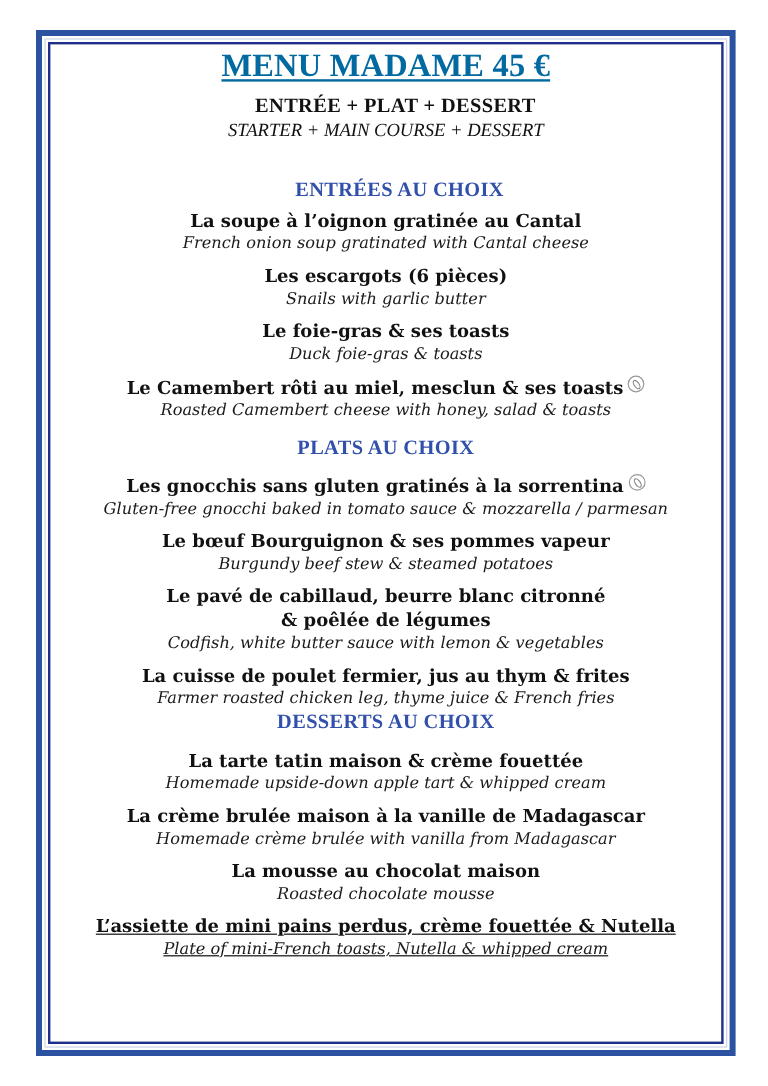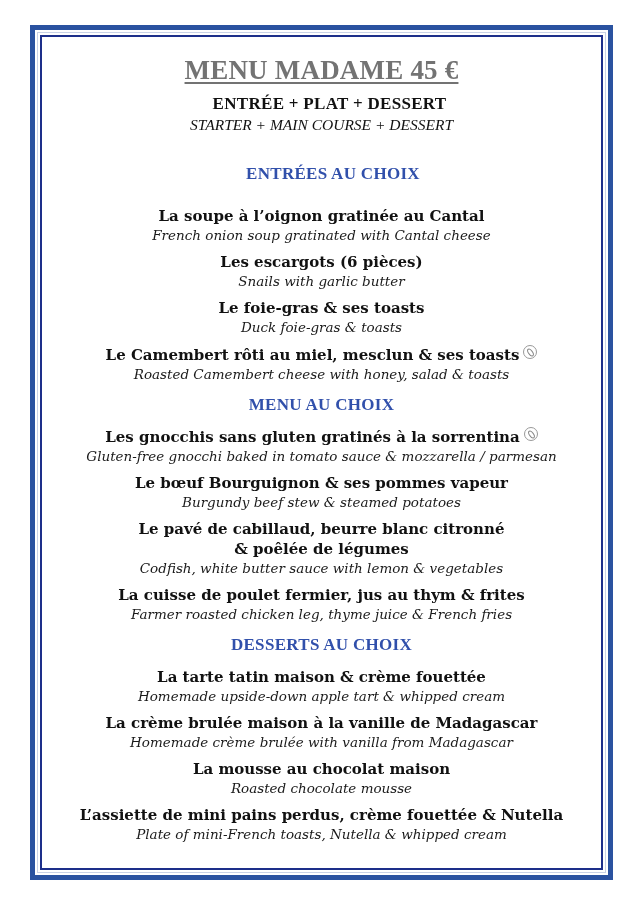--- a/index.html
+++ b/index.html
@@ -6,22 +6,22 @@
     body { width: 640px; height: 905px; position: relative; overflow: hidden;
            font-family: "DejaVu Serif", "Liberation Serif", serif; color: #111; }
     .frame-outer { position: absolute; left: 30px; top: 25px; width: 583px; height: 855px;
                    box-sizing: border-box; border: 5px solid #2a52a0; }
     .frame-gap { position: absolute; left: 2px; top: 2px; right: 2px; bottom: 2px;
                  border: 1px solid #c9d2e6; }
     .frame-inner { position: absolute; left: 2px; top: 2px; right: 2px; bottom: 2px;
                    border: 2px solid #1d2f8a; }
     .content { position: absolute; left: 40px; top: 32px; width: 563px; text-align: center; }
     .title { font-family: "Liberation Serif", serif; font-weight: bold; font-size: 27px;
-             color: #737373; text-decoration: underline; text-decoration-thickness: 2px;
-             text-underline-offset: 3px; margin-top: 21px; line-height: 34px; letter-spacing: 0.2px; }
+             color: #0369a1; text-decoration: underline; text-decoration-thickness: 2px;
+             text-underline-offset: 3px; margin-top: 5px; line-height: 34px; letter-spacing: 0.2px; }
     .formula { font-family: "Liberation Serif", serif; font-weight: bold; font-size: 17px;
                margin-top: 7px; line-height: 20px; letter-spacing: 0.3px; padding-left: 16px; }
     .formula-en { font-family: "Liberation Serif", serif; font-style: italic; font-size: 15.5px;
                   line-height: 20px; margin-top: 1px; text-align: center; }
     .section-title { font-family: "Liberation Serif", serif; font-weight: bold; font-size: 17px;
                      color: #3150ab; line-height: 20px; letter-spacing: 0.3px; }
     .item { margin: 0; }
     .item-fr { font-family: "DejaVu Serif", serif; font-weight: bold; font-size: 15px;
                line-height: 20px; }
     .item-en { font-family: "DejaVu Serif", serif; font-style: italic; font-size: 13.5px;
@@ -39,66 +39,66 @@
     <div class="frame-inner"></div>
   </div>
 </div>
 
 <div class="content">
   <div class="title">MENU MADAME 45 €</div>
   <div class="formula">ENTRÉE + PLAT + DESSERT</div>
   <div class="formula-en">STARTER + MAIN COURSE + DESSERT</div>
 
   <div class="section-title" style="margin-top:29px;padding-left:23px;">ENTRÉES AU CHOIX</div>
-  <div class="item" style="margin-top:22px;">
+  <div class="item" style="margin-top:6px;">
     <div class="item-fr">La soupe à l’oignon gratinée au Cantal</div>
     <div class="item-en">French onion soup gratinated with Cantal cheese</div>
   </div>
   <div class="item" style="margin-top:7px;">
     <div class="item-fr">Les escargots (6 pièces)</div>
     <div class="item-en">Snails with garlic butter</div>
   </div>
   <div class="item" style="margin-top:7px;">
     <div class="item-fr">Le foie-gras &amp; ses toasts</div>
     <div class="item-en">Duck foie-gras &amp; toasts</div>
   </div>
   <div class="item" style="margin-top:8px;">
     <div class="item-fr"><span>Le Camembert rôti au miel, mesclun &amp; ses toasts</span><span class="veg"></span></div>
     <div class="item-en">Roasted Camembert cheese with honey, salad &amp; toasts</div>
   </div>
 
-  <div class="section-title" style="margin-top:11px;">MENU AU CHOIX</div>
+  <div class="section-title" style="margin-top:11px;">PLATS AU CHOIX</div>
   <div class="item" style="margin-top:12px;">
     <div class="item-fr"><span>Les gnocchis sans gluten gratinés à la sorrentina</span><span class="veg"></span></div>
     <div class="item-en">Gluten-free gnocchi baked in tomato sauce &amp; mozzarella / parmesan</div>
   </div>
   <div class="item" style="margin-top:7px;">
     <div class="item-fr">Le bœuf Bourguignon &amp; ses pommes vapeur</div>
     <div class="item-en">Burgundy beef stew &amp; steamed potatoes</div>
   </div>
   <div class="item" style="margin-top:7px;">
     <div class="item-fr">Le pavé de cabillaud, beurre blanc citronné</div>
     <div class="item-fr">&amp; poêlée de légumes</div>
     <div class="item-en">Codfish, white butter sauce with lemon &amp; vegetables</div>
   </div>
   <div class="item" style="margin-top:7px;">
     <div class="item-fr">La cuisse de poulet fermier, jus au thym &amp; frites</div>
     <div class="item-en">Farmer roasted chicken leg, thyme juice &amp; French fries</div>
   </div>
 
-  <div class="section-title" style="margin-top:11px;">DESSERTS AU CHOIX</div>
+  <div class="section-title" style="">DESSERTS AU CHOIX</div>
   <div class="item" style="margin-top:12px;">
     <div class="item-fr">La tarte tatin maison &amp; crème fouettée</div>
     <div class="item-en">Homemade upside-down apple tart &amp; whipped cream</div>
   </div>
   <div class="item" style="margin-top:7px;">
     <div class="item-fr">La crème brulée maison à la vanille de Madagascar</div>
     <div class="item-en">Homemade crème brulée with vanilla from Madagascar</div>
   </div>
   <div class="item" style="margin-top:7px;">
     <div class="item-fr">La mousse au chocolat maison</div>
     <div class="item-en">Roasted chocolate mousse</div>
   </div>
-  <div class="item" style="margin-top:7px;">
+  <div class="item" style="margin-top:7px;text-decoration:underline;">
     <div class="item-fr">L’assiette de mini pains perdus, crème fouettée &amp; Nutella</div>
     <div class="item-en">Plate of mini-French toasts, Nutella &amp; whipped cream</div>
   </div>
 </div>
 
 </body></html>

